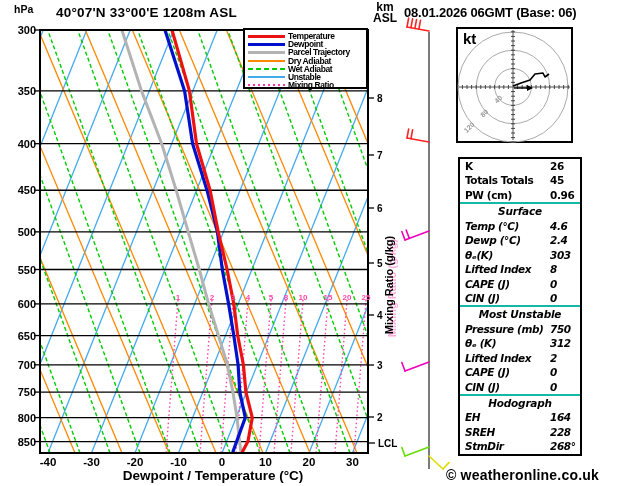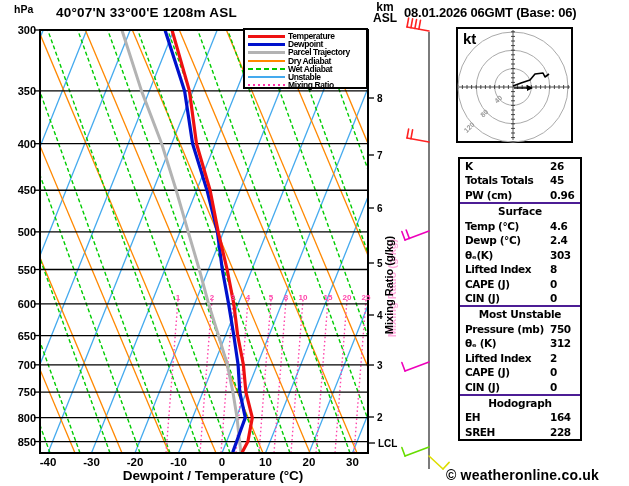--- a/index.html
+++ b/index.html
@@ -15,21 +15,21 @@
   #footer-copyright{left:446px;top:467px;font-size:14px;letter-spacing:0.2px;}
   #legend{position:absolute;left:243px;top:28px;width:125px;height:61px;background:#fff;
           border:2px solid #000;box-sizing:border-box;padding:2px 0 12px 3px;z-index:5;}
   .lrow{display:flex;align-items:center;height:8.2px;}
   .lsample{width:37px;margin-right:3px;flex:none;}
   .llabel{font-size:8.5px;letter-spacing:-0.4px;line-height:8px;white-space:nowrap;}
   #stats-table{position:absolute;left:458px;top:157px;width:124px;background:#fff;
                border:2px solid #000;box-sizing:border-box;z-index:5;
                font-family:"DejaVu Sans",sans-serif;}
   .tsec{}
-  .tsep{border-top:2px solid #4c1d95;}
+  .tsep{border-top:2px solid #14b8a6;font-style:italic;}
   .trow{position:relative;height:14.45px;font-size:10.5px;letter-spacing:-0.4px;
         line-height:14.6px;padding-left:5px;white-space:nowrap;}
   .tvalue{position:absolute;left:90px;top:0;}
   .thead{height:14.45px;font-size:10.5px;line-height:14.6px;text-align:center;letter-spacing:-0.2px;}
 </style>
 </head>
 <body>
 
 <div class="abs" id="hpa-label">hPa</div>
 <div class="abs" id="main-title">40°07'N 33°00'E 1208m ASL</div>
@@ -92,20 +92,21 @@
       <div class="trow"><span>Pressure (mb)</span><span class="tvalue">750</span></div>
       <div class="trow"><span>θₑ (K)</span><span class="tvalue">312</span></div>
       <div class="trow"><span>Lifted Index</span><span class="tvalue">2</span></div>
       <div class="trow"><span>CAPE (J)</span><span class="tvalue">0</span></div>
       <div class="trow"><span>CIN (J)</span><span class="tvalue">0</span></div>
     </div>
     <div class="tsec tsep">
       <div class="thead">Hodograph</div>
       <div class="trow"><span>EH</span><span class="tvalue">164</span></div>
       <div class="trow"><span>SREH</span><span class="tvalue">228</span></div>
+      <div class="trow"><span>StmDir</span><span class="tvalue">268°</span></div>
     </div>
   </div>
 
 <svg id="chart-svg" width="629" height="486" style="font-family:&quot;Liberation Sans&quot;,sans-serif;font-weight:bold;">
   <defs>
     <clipPath id="plotclip">
         <rect x="40" y="30" width="328" height="423"></rect>
       </clipPath>
   </defs>
   <g id="g-grid" clip-path="url(#plotclip)">

